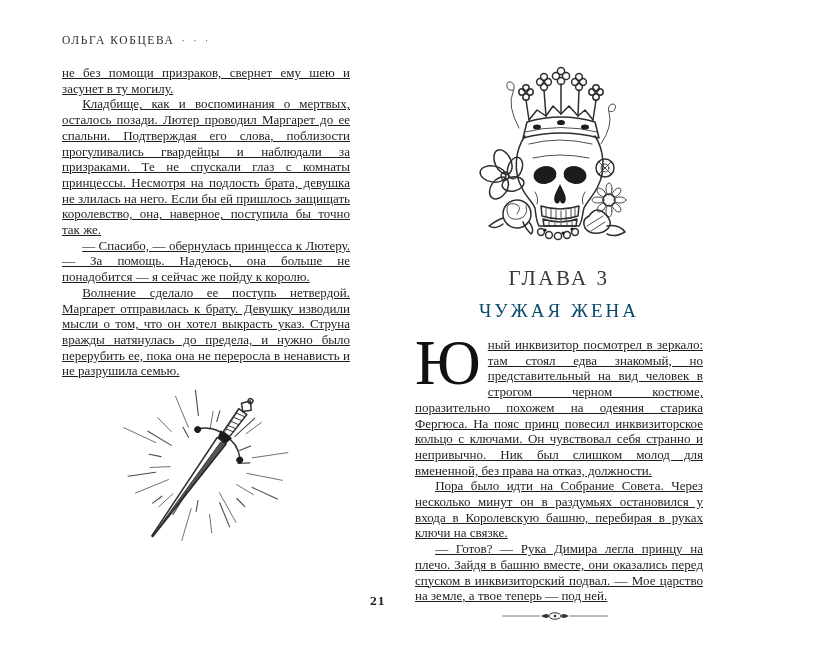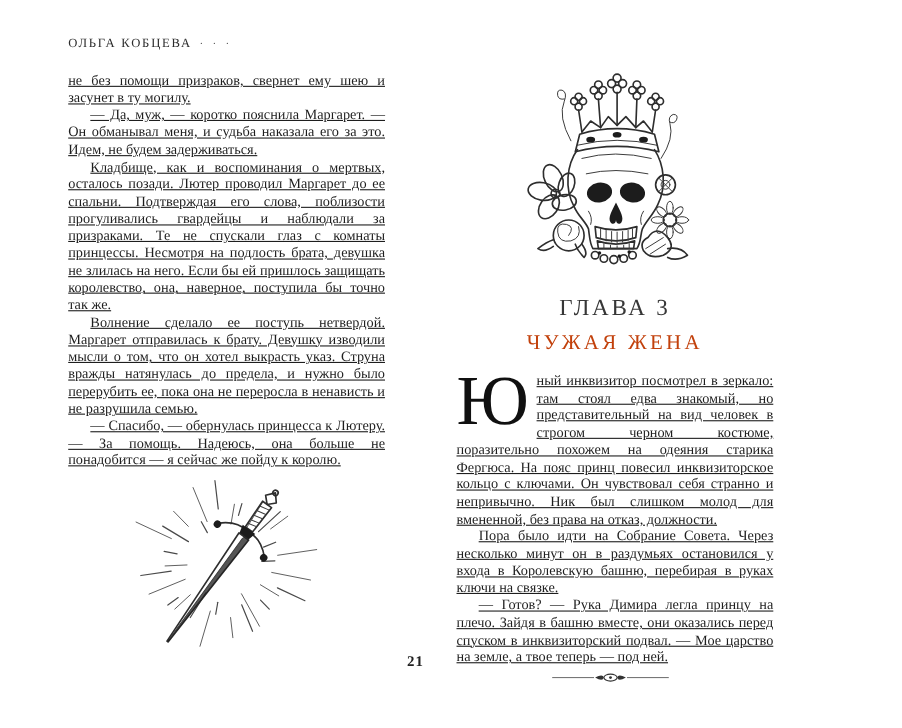--- a/index.html
+++ b/index.html
@@ -25,21 +25,21 @@
   .illo-center{text-align:center;}
   .dagger-wrap{margin-top:8px;}
 
   .chapter-illo{text-align:center;margin-bottom:16px;}
   .chapter-title{
     font-size:21px;font-weight:normal;letter-spacing:2.5px;
     text-align:center;margin:0 0 9px 0;color:#373737;
   }
   .chapter-subtitle{
     font-size:19px;font-weight:normal;letter-spacing:3px;
-    text-align:center;margin:0 0 15px 0;color:#c2410c;
+    text-align:center;margin:0 0 15px 0;color:#0c4a6e;
   }
 
   .dropcap{
     float:left;font-size:64px;line-height:46px;
     padding:3px 7px 0 0;color:#101010;
   }
 
   .page-footer{
     position:absolute;left:0;right:0;bottom:40px;text-align:left;
   }
@@ -55,24 +55,23 @@
 
 <div class="spread">
 
   <div class="page page-left">
     <div class="running-head">
       <span>ОЛЬГА КОБЦЕВА</span><span class="orn">· · ·</span>
     </div>
 
     <div class="body-text">
       <p class="noindent">не без помощи призраков, свернет ему шею и засунет в ту могилу.</p>
-      <p>— Да, муж, — коротко пояснила Маргарет. — Он обманывал меня, и судьба наказала его за это. Идем, не будем задерживаться.</p>
       <p>Кладбище, как и воспоминания о мертвых, осталось позади. Лютер проводил Маргарет до ее спальни. Подтверждая его слова, поблизости прогуливались гвардейцы и наблюдали за призраками. Те не спускали глаз с комнаты принцессы. Несмотря на подлость брата, девушка не злилась на него. Если бы ей пришлось защищать королевство, она, наверное, поступила бы точно так же.</p>
+      <p>— Спасибо, — обернулась принцесса к Лютеру. — За помощь. Надеюсь, она больше не понадобится — я сейчас же пойду к королю.</p>
       <p>Волнение сделало ее поступь нетвердой. Маргарет отправилась к брату. Девушку изводили мысли о том, что он хотел выкрасть указ. Струна вражды натянулась до предела, и нужно было перерубить ее, пока она не переросла в ненависть и не разрушила семью.</p>
-      <p>— Спасибо, — обернулась принцесса к Лютеру. — За помощь. Надеюсь, она больше не понадобится — я сейчас же пойду к королю.</p>
     </div>
 
     <div class="illo-center dagger-wrap">
       <svg width="220" height="172" viewBox="0 0 220 172">
         <g class="rays">
             <line x1="142.0" y1="76.4" x2="153.9" y2="75.9" stroke="#4a4a4a" stroke-width="1.1" stroke-linecap="round"></line>
             <line x1="151.0" y1="86.4" x2="186.3" y2="93.3" stroke="#4a4a4a" stroke-width="0.8" stroke-linecap="round"></line>
             <line x1="156.2" y1="100.4" x2="181.2" y2="112.1" stroke="#4a4a4a" stroke-width="1.1" stroke-linecap="round"></line>
             <line x1="140.7" y1="97.6" x2="157.4" y2="107.7" stroke="#4a4a4a" stroke-width="0.8" stroke-linecap="round"></line>
             <line x1="140.8" y1="111.5" x2="148.8" y2="119.7" stroke="#4a4a4a" stroke-width="1.1" stroke-linecap="round"></line>

